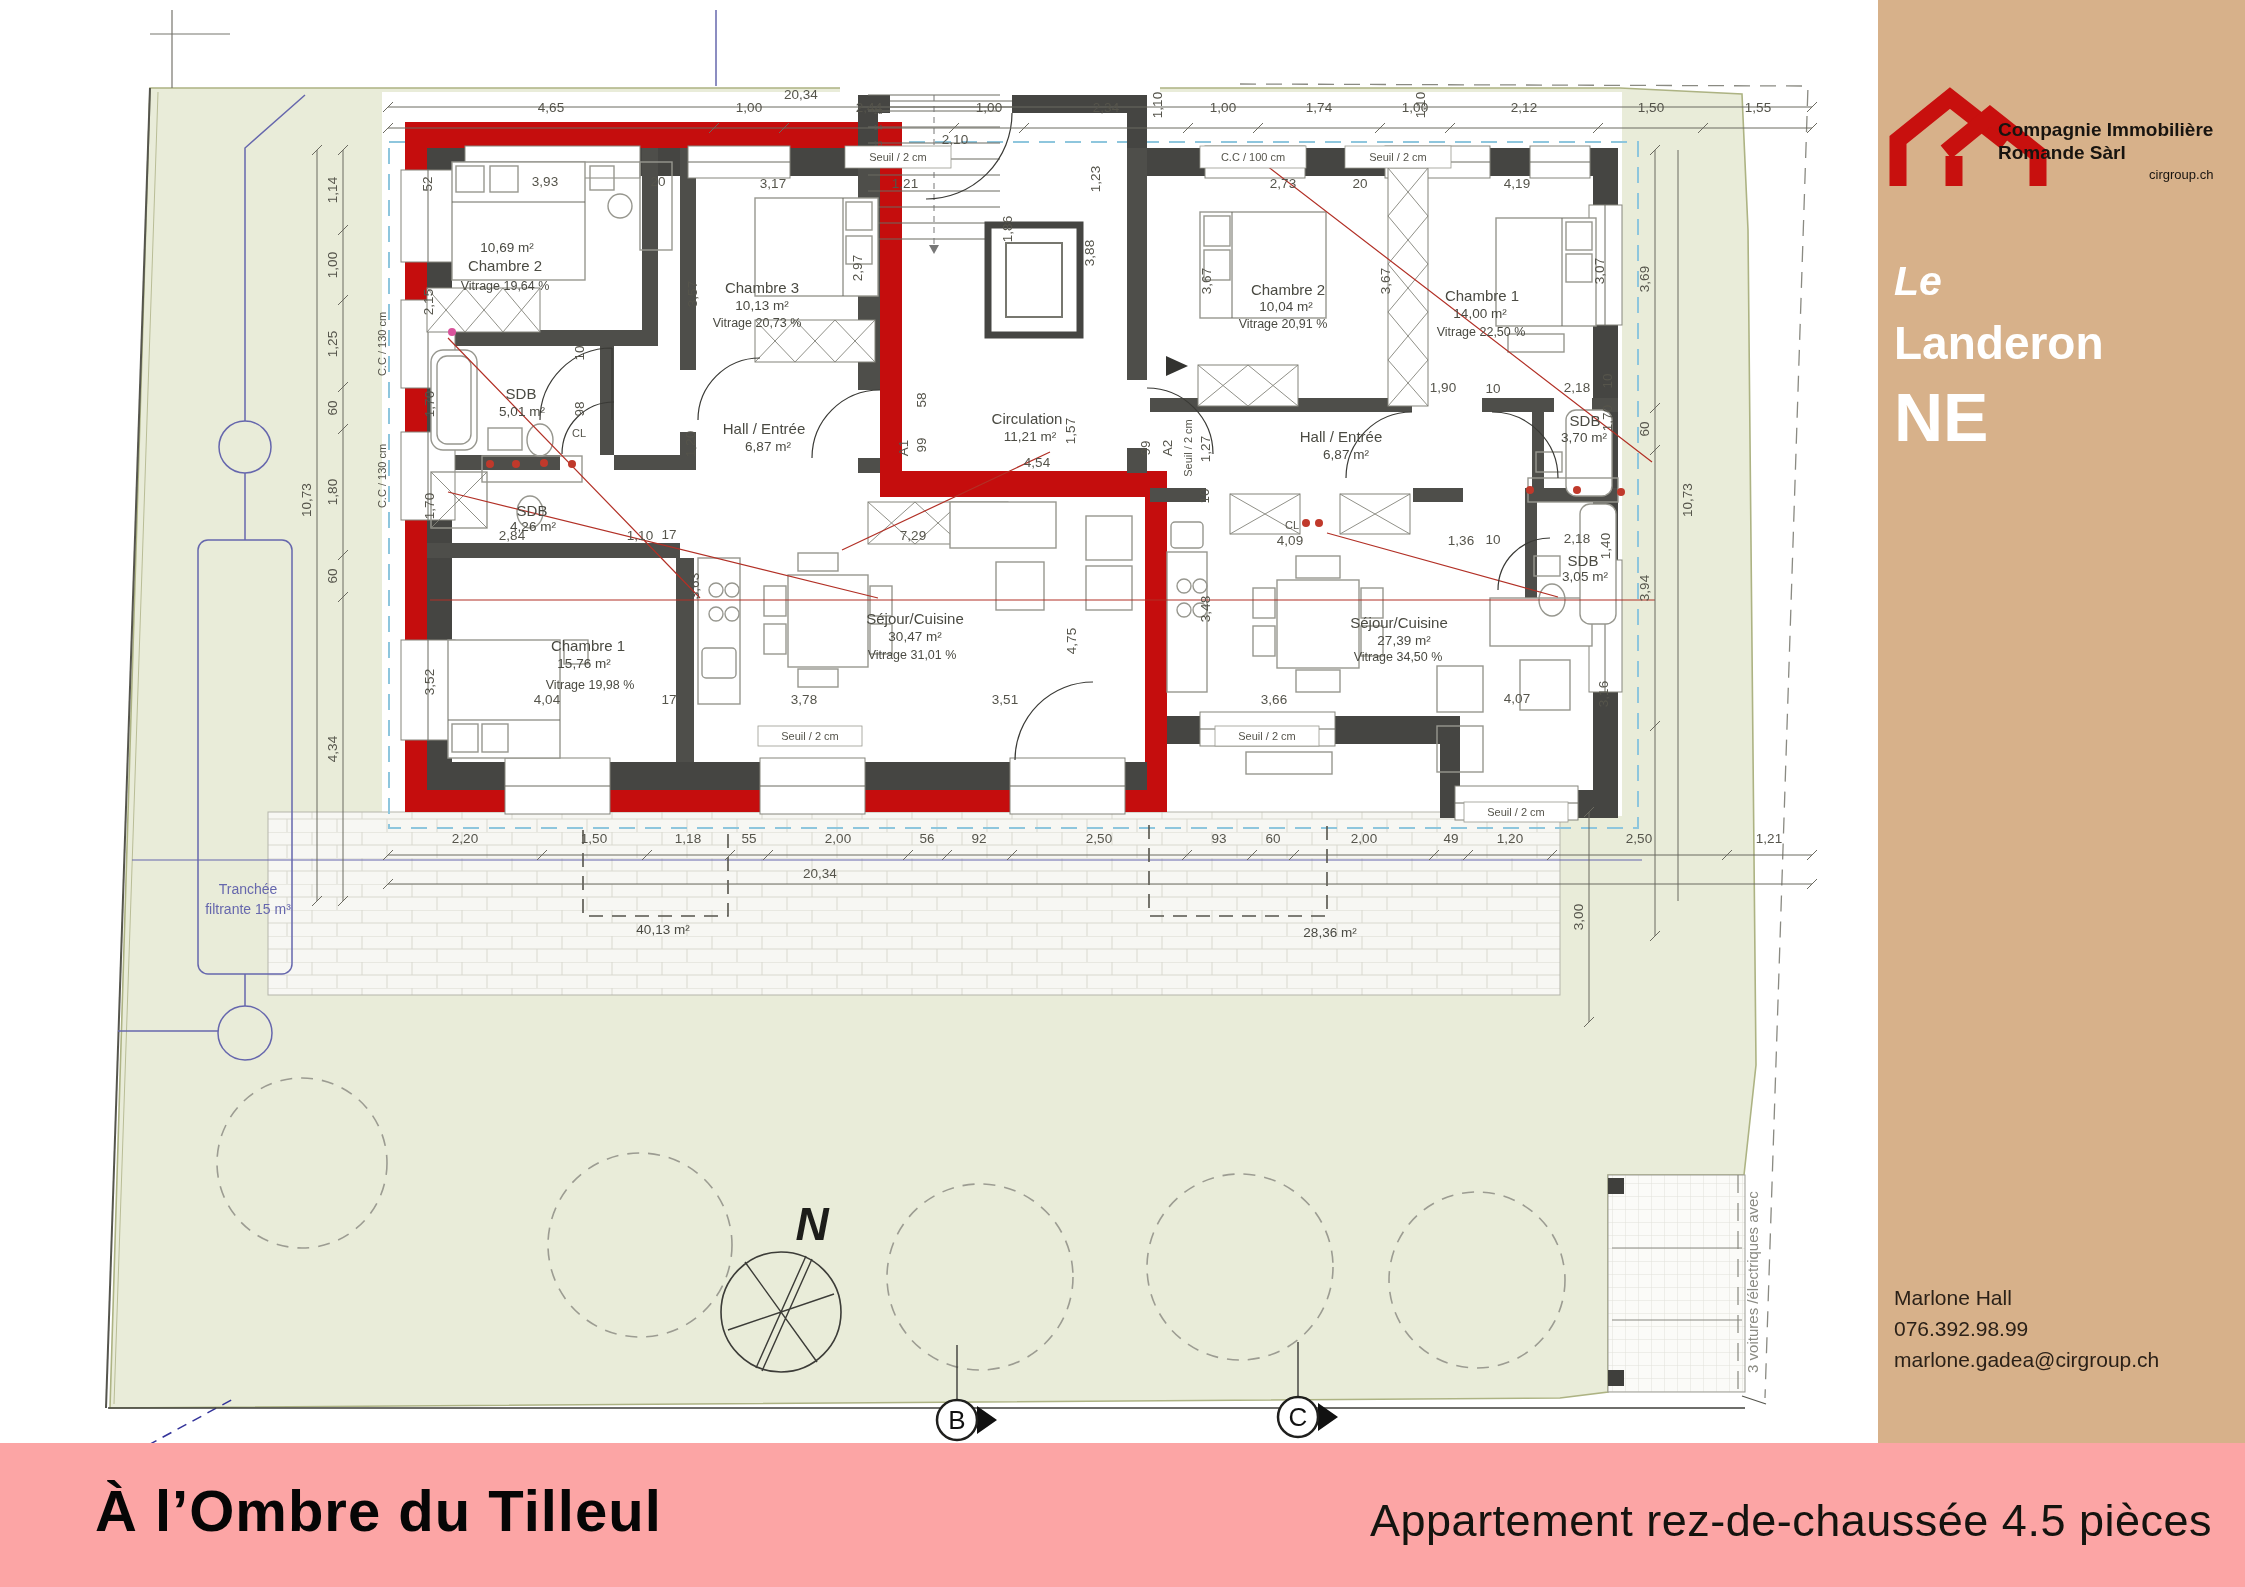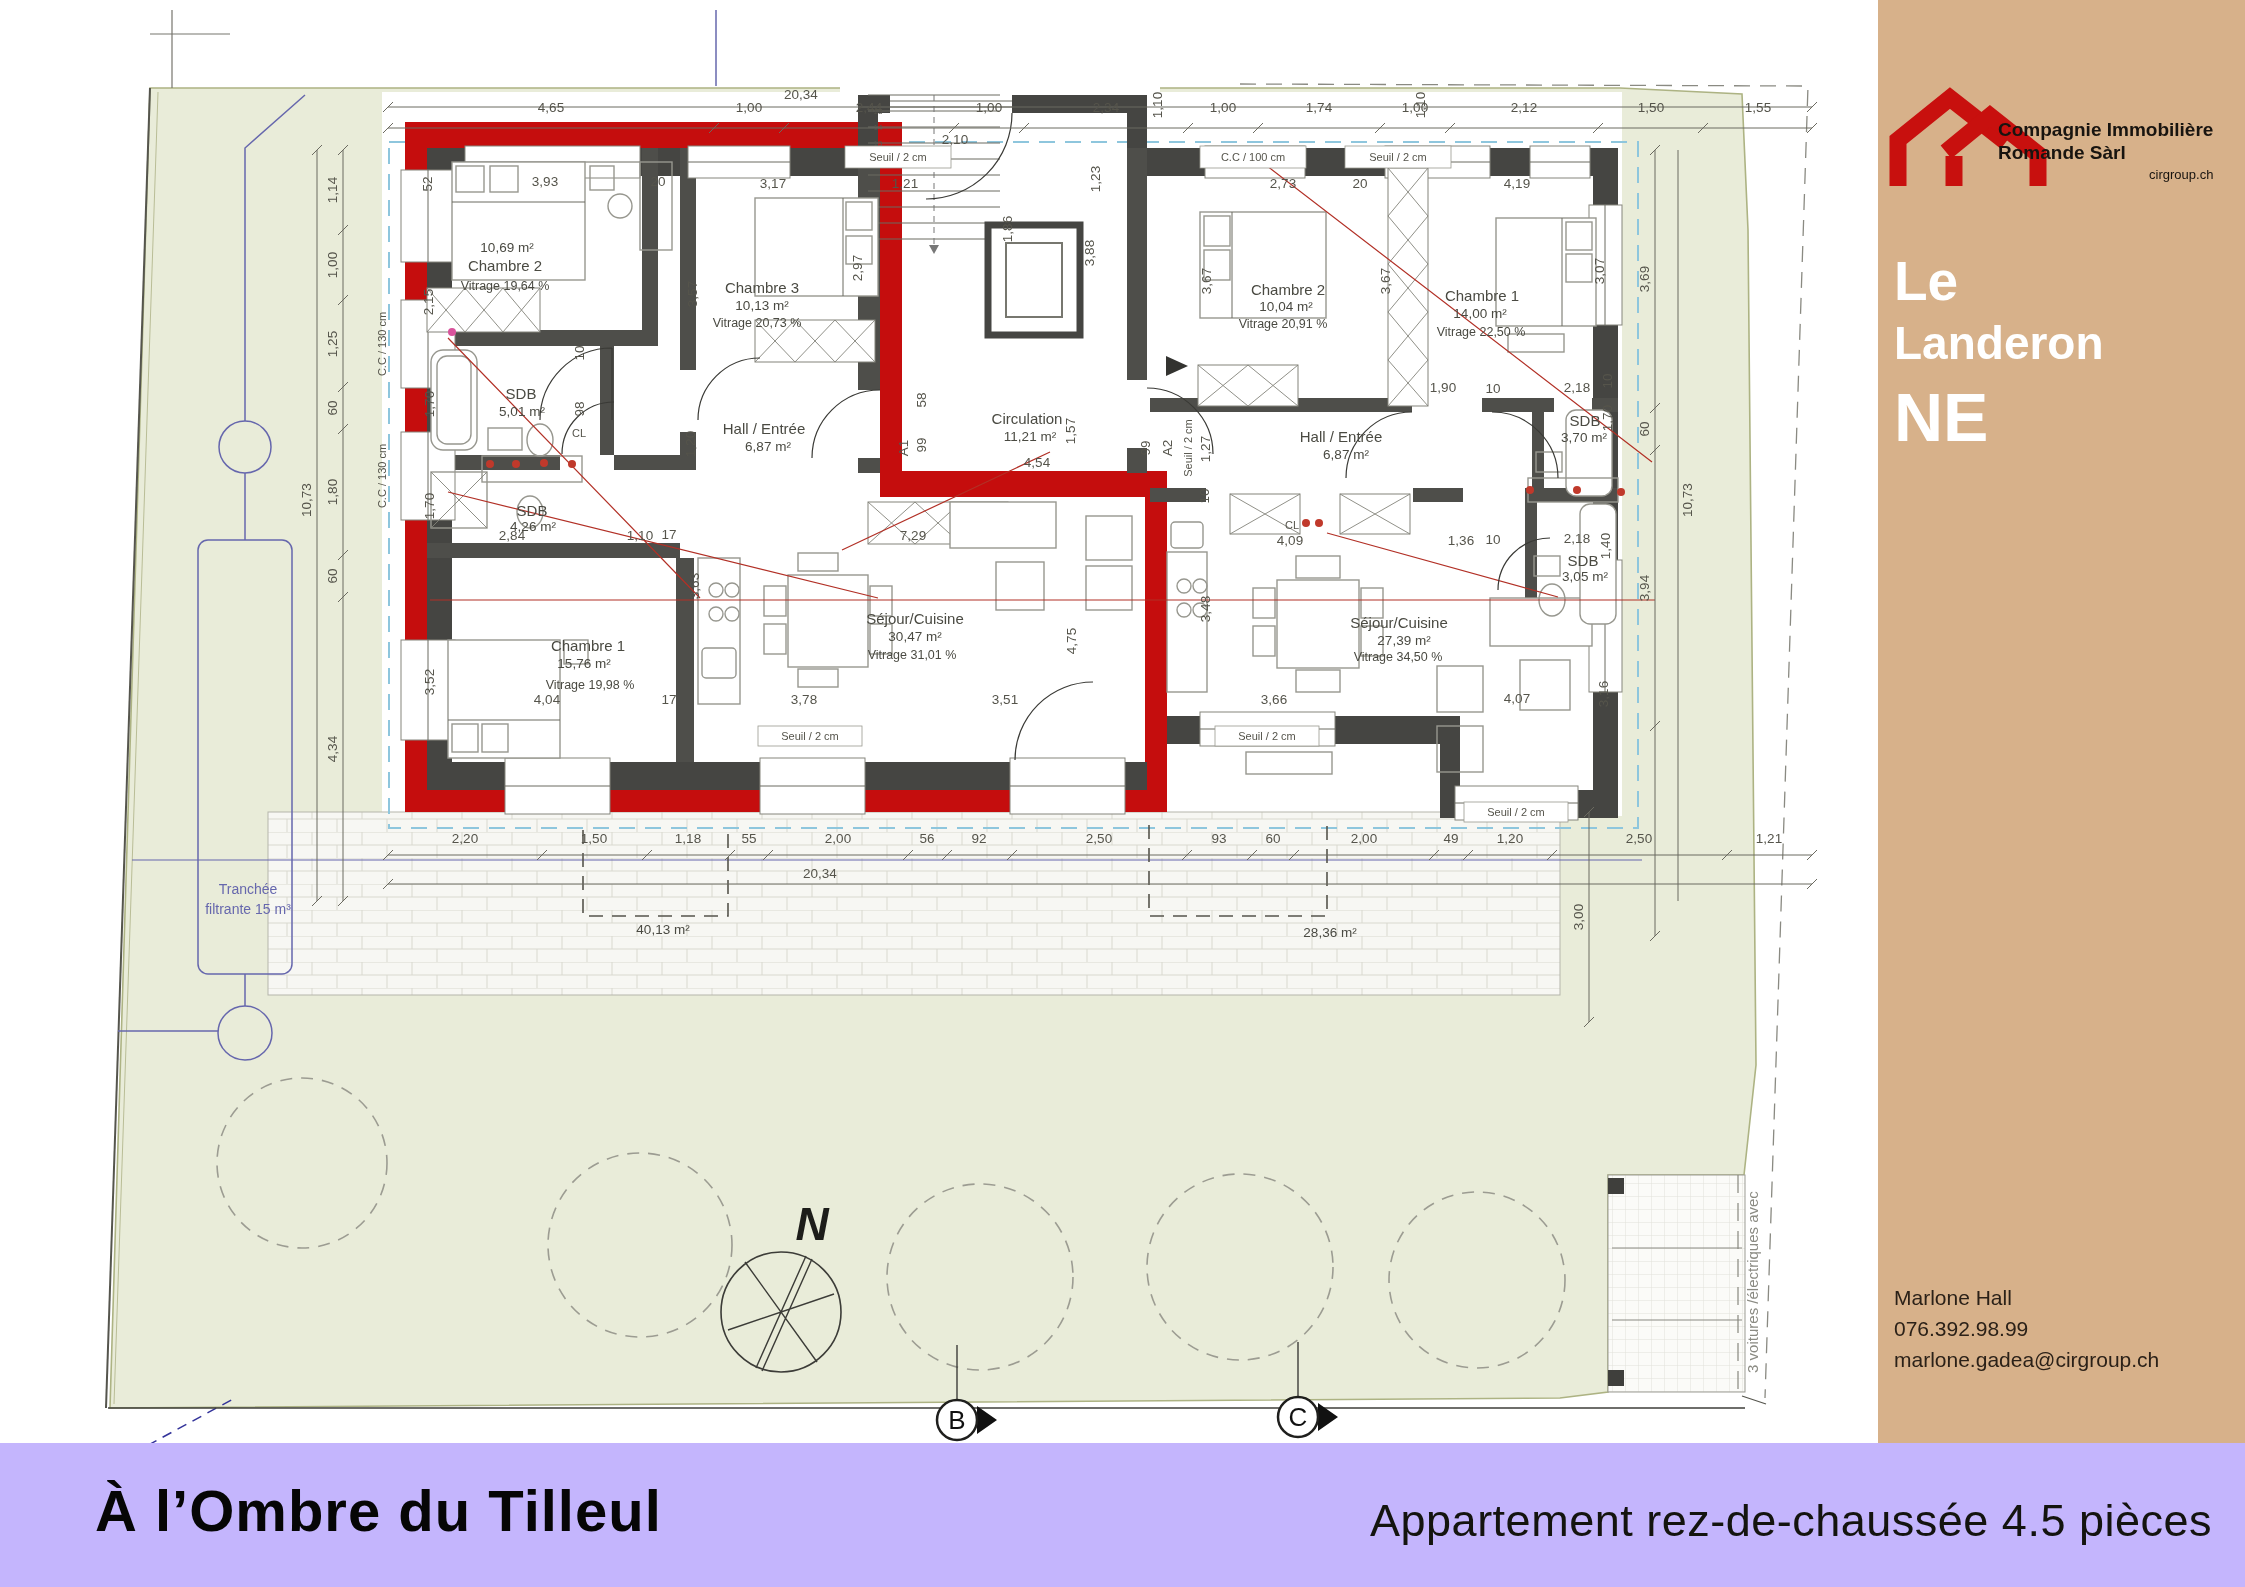--- a/index.html
+++ b/index.html
@@ -27,26 +27,26 @@
   .ann{font-size:11px;text-anchor:middle;fill:#55544b;}
   .purtxt{font-size:14px;text-anchor:middle;fill:#6667ad;}
   .graytxt{font-size:15px;text-anchor:middle;fill:#8b8b83;}
   
   #sidebar{position:absolute;left:1878px;top:0;width:419px;height:1443px;background:#d7b18a;}
   #logo-icon{position:absolute;left:10px;top:82px;}
   #logo-text{position:absolute;left:120px;top:118px;color:#181410;}
   #logo-text .l1{font-size:19px;font-weight:bold;line-height:23px;}
   #logo-text .l2{font-size:13px;margin-top:3px;text-align:right;}
   #sb-title{position:absolute;left:16px;top:250px;color:#ffffff;font-weight:bold;}
-  #sb-title .t1{font-size:55px;line-height:62px;}
+  #sb-title .t1{font-size:41px;line-height:62px;font-style:italic;}
   #sb-title .t2{font-size:46px;line-height:62px;}
   #sb-title .t3{font-size:68px;line-height:86px;}
   #sb-contact{position:absolute;left:16px;top:1282px;color:#2b2118;font-size:21px;line-height:31px;}
   
-  #footer{position:absolute;left:0;top:1443px;width:2245px;height:144px;background:#c4b5fd;}
+  #footer{position:absolute;left:0;top:1443px;width:2245px;height:144px;background:#fca5a5;}
   #footer-left{position:absolute;left:95px;top:34px;font-size:58px;font-weight:bold;color:#060606;letter-spacing:1px;}
   #footer-right{position:absolute;right:33px;top:52px;font-size:45px;font-weight:300;color:#14140f;letter-spacing:0.5px;}
 </style>
 </head>
 <body>
 
 <svg id="plan-svg" width="2245" height="1587" viewBox="0 0 2245 1587">
   <defs>
     <pattern id="paving" patternUnits="userSpaceOnUse" width="50" height="26">
       <rect width="50" height="26" fill="#f7f7f3"></rect>

